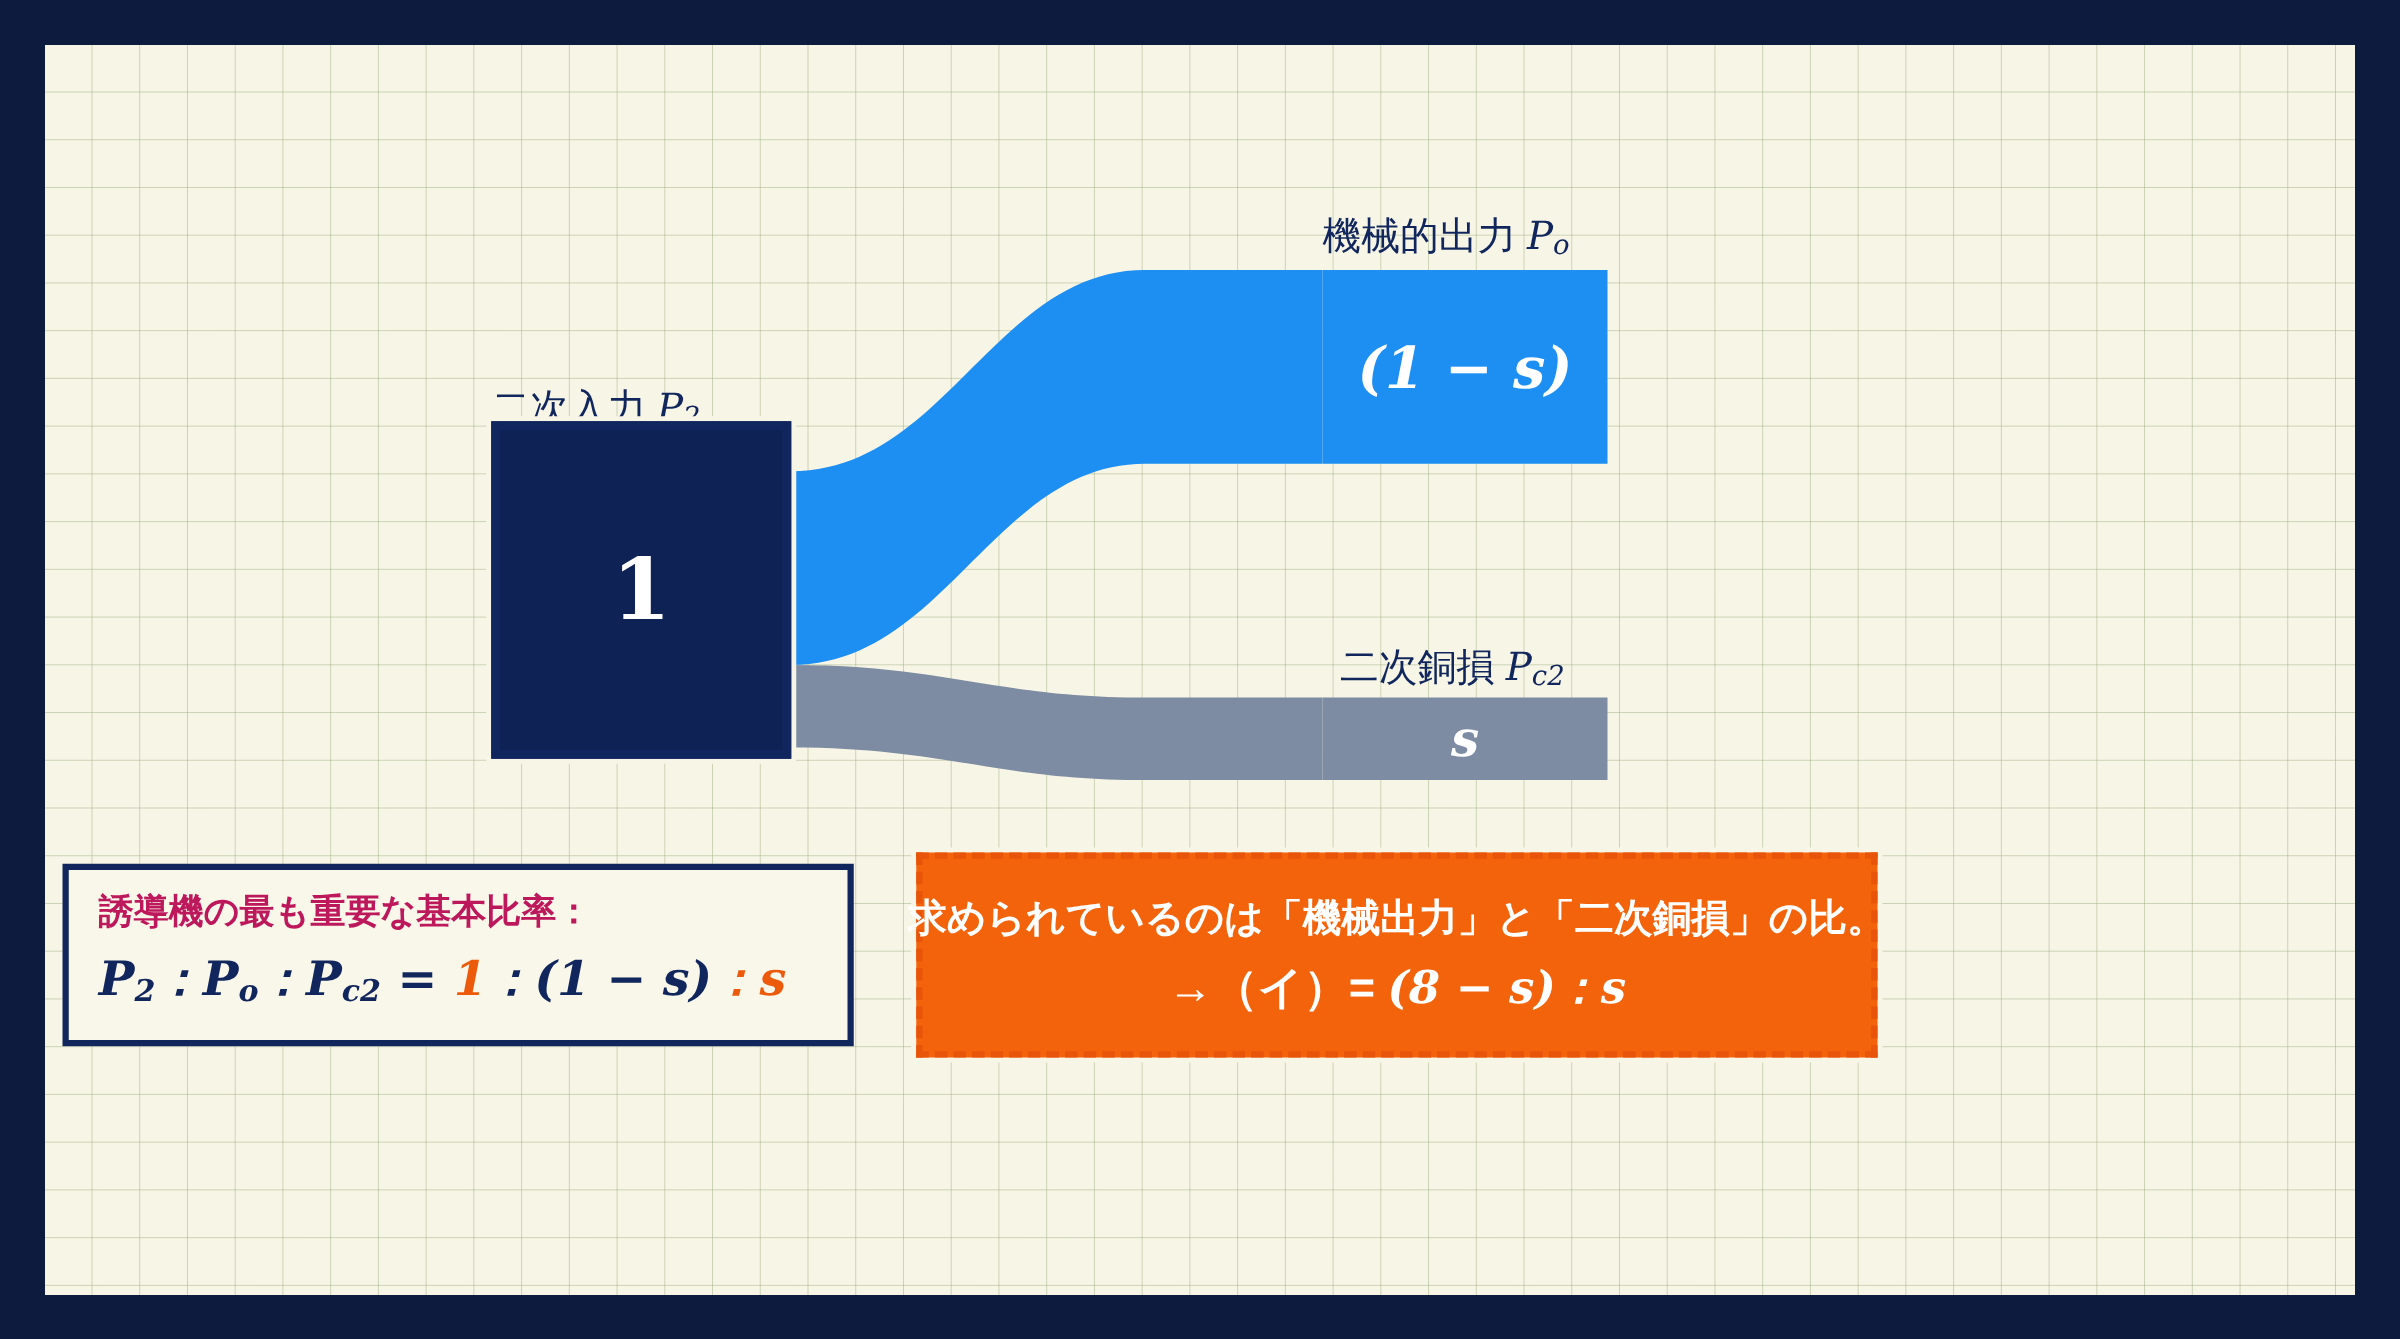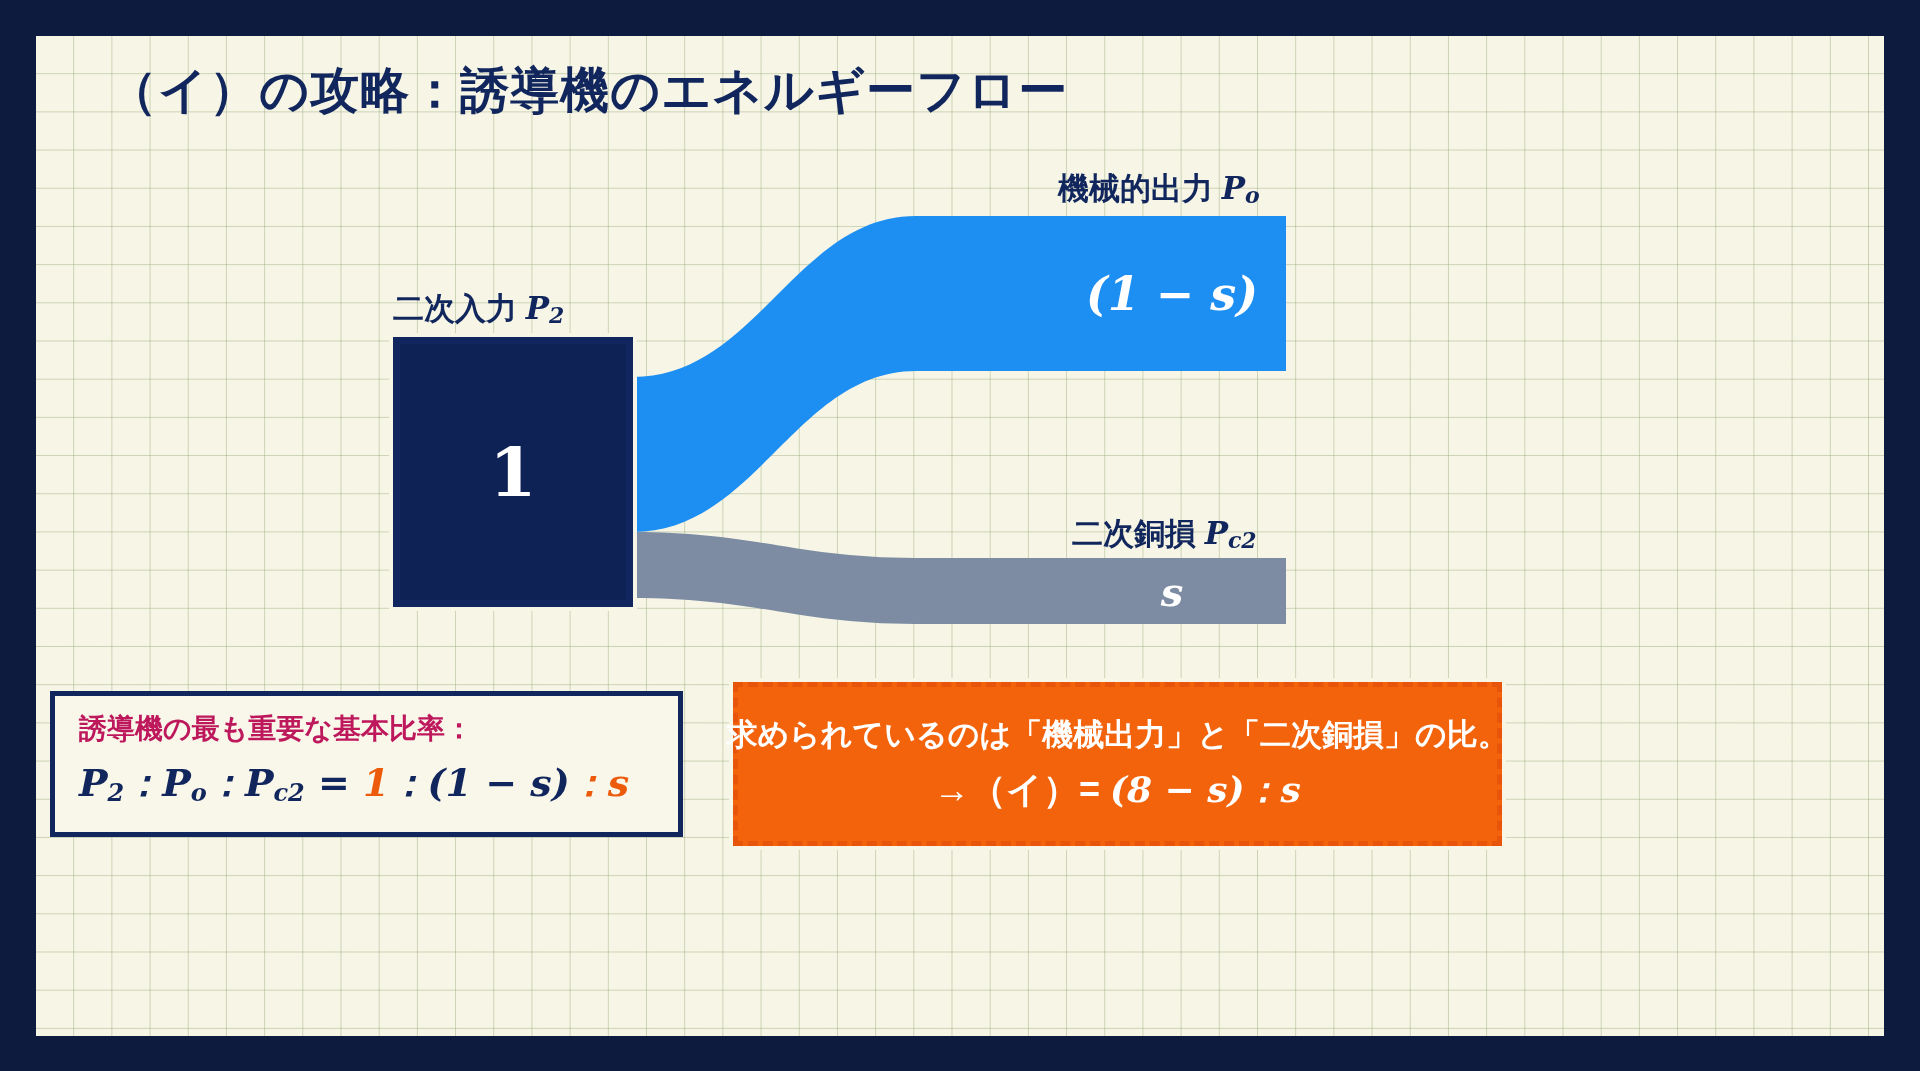--- a/index.html
+++ b/index.html
@@ -71,21 +71,21 @@
   #p2-node .val {
     color: #ffffff;
     font-size: 68px;
     font-weight: bold;
     font-style: normal;
     font-family: "DejaVu Serif", serif;
   }
   .node-label {
     position: absolute;
     font-size: 31px;
-    font-weight: bold;
+    font-weight: normal;
     color: #10265c;
     white-space: nowrap;
   }
   .node-label .sym {
     font-family: "DejaVu Serif", serif;
     font-style: italic;
   }
   .node-label .sub {
     font-size: 22px;
     vertical-align: -4px;
@@ -213,21 +213,21 @@
 
       <path d="M 597 496
                C 720 496 760 522 880 522
                L 1022 522
                L 1022 588
                L 880 588
                C 760 588 720 562 597 562
                Z" fill="#7d8ca3"></path>
     </svg>
 
-    <div class="node-label" style="left:357px; top:252px;">
+    <div class="node-label" style="left:357px; top:270px;">
       <span>二次入力 </span><span class="sym">P</span><span class="sub">2</span>
     </div>
     <div id="p2-node" style="top:301px;">
       <span class="val">1</span>
     </div>
 
     <div class="node-label" style="left:1022px; top:132px;">
       <span>機械的出力 </span><span class="sym">P</span><span class="sub">o</span>
     </div>
     <div id="po-node" style="top:180px;">
@@ -250,14 +250,13 @@
 
     <div id="answer-box">
       <div class="l1">求められているのは「機械出力」と「二次銅損」の比。</div>
       <div class="l2">
         <span>→（イ）= </span><span class="it">(8 − s)：s</span>
       </div>
     </div>
 
   </div>
 
-  <div id="title">（イ）の攻略：誘導機のエネルギーフロー</div>
 </div>
 
 </body></html>

